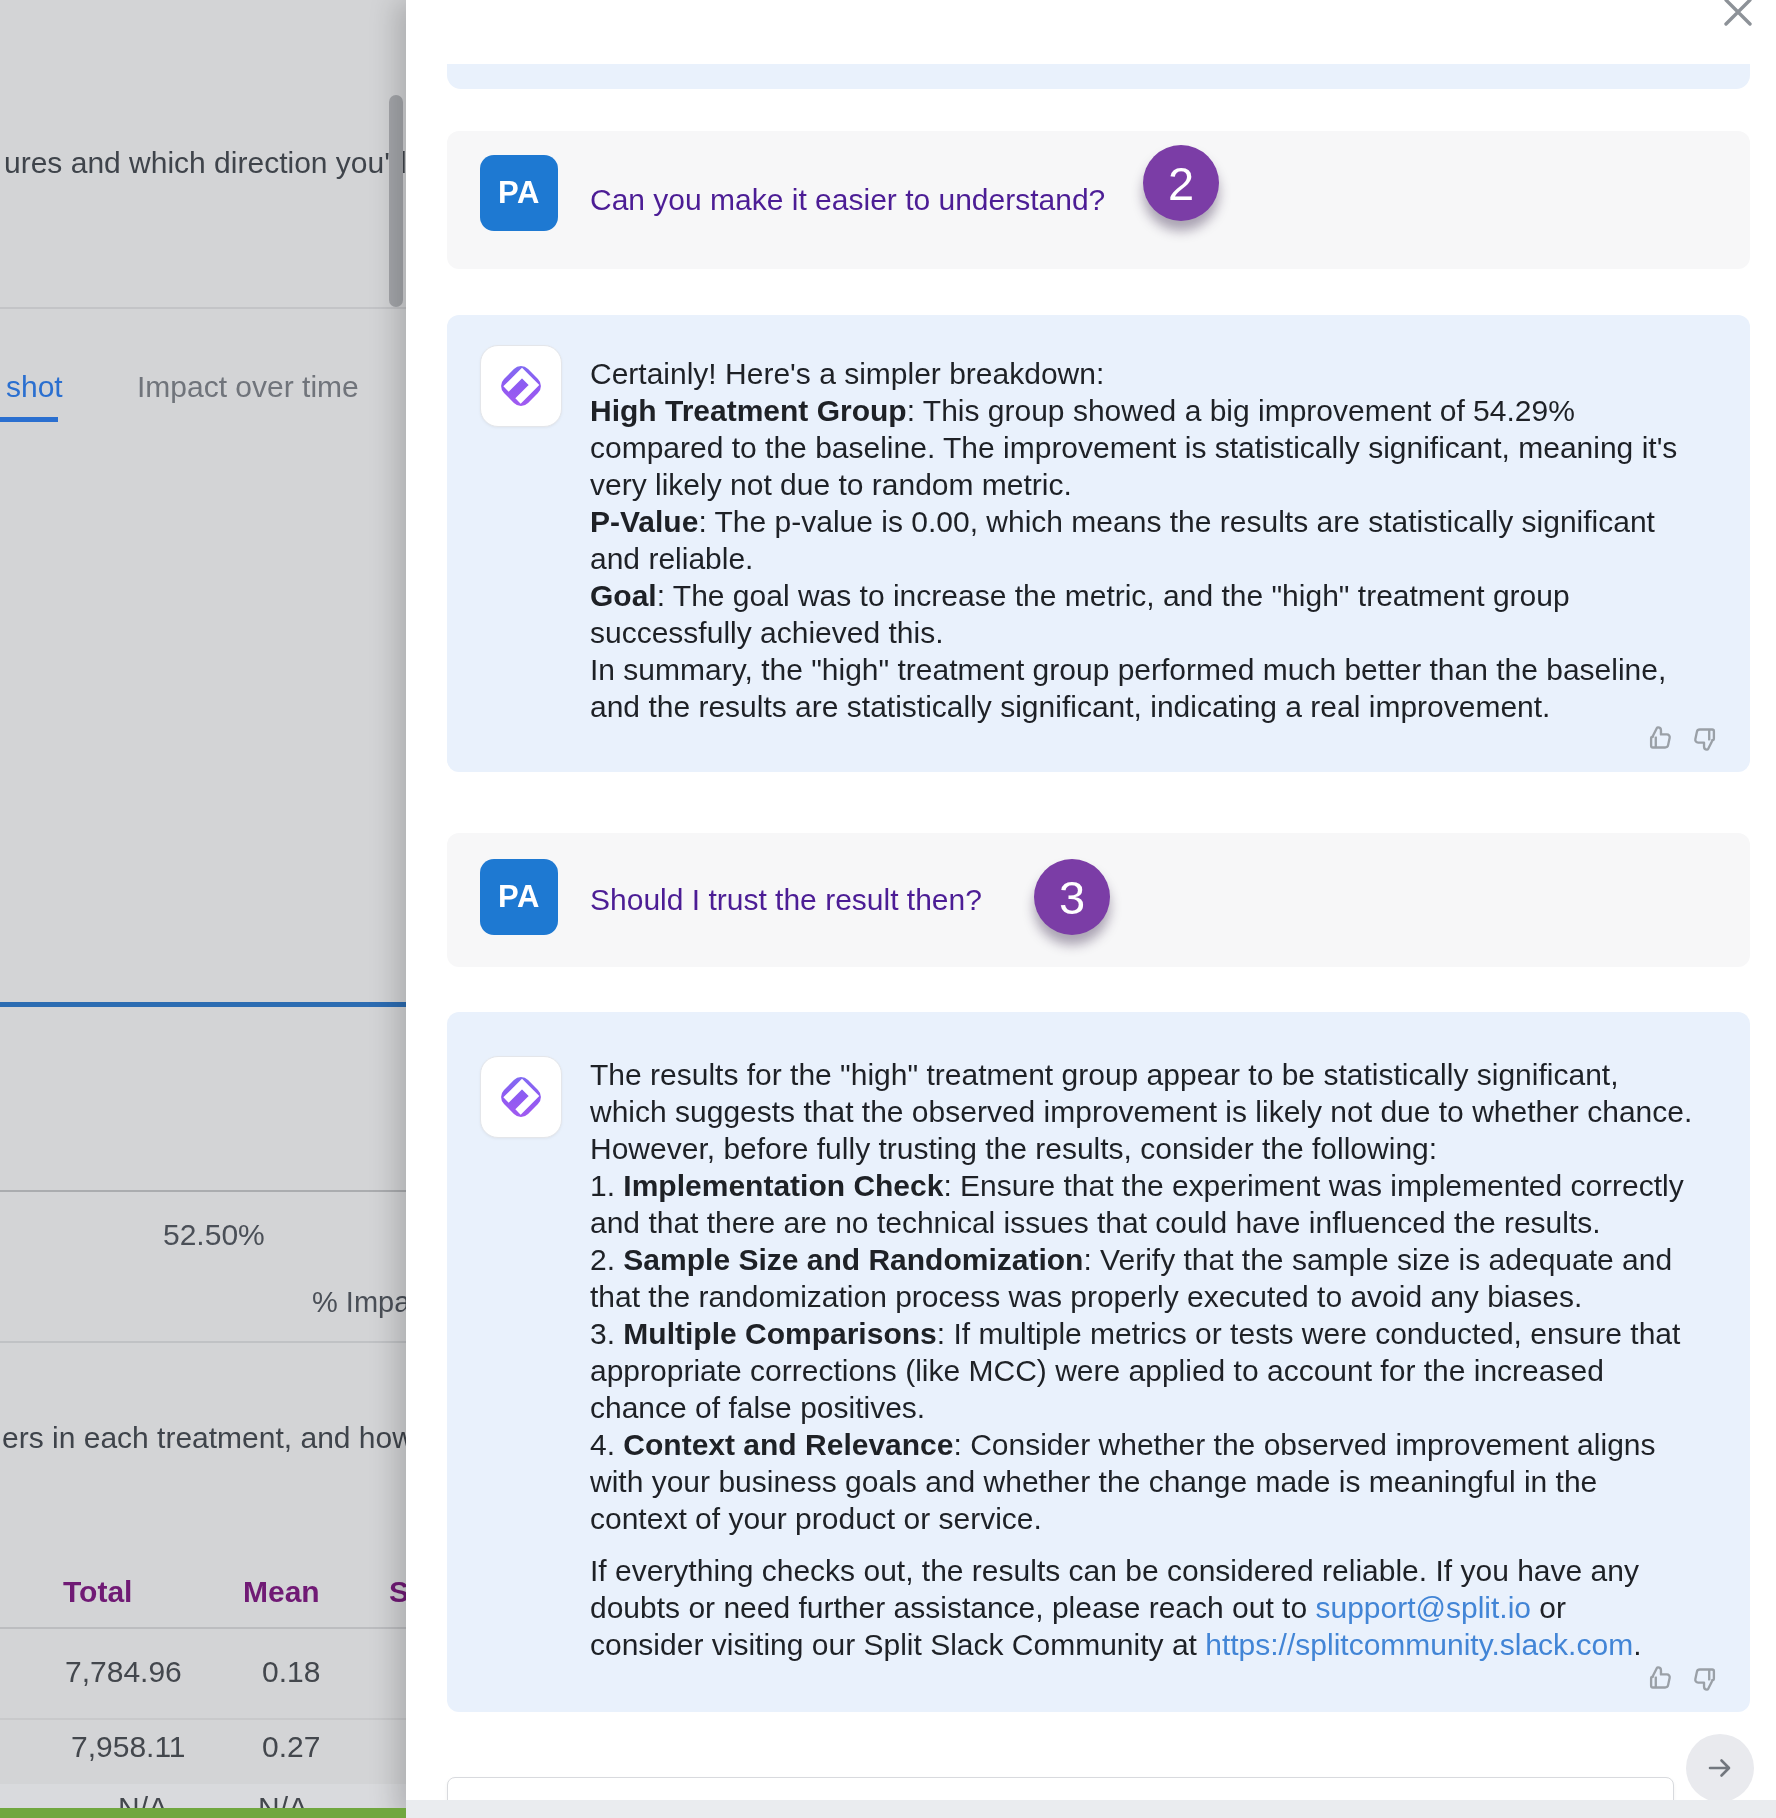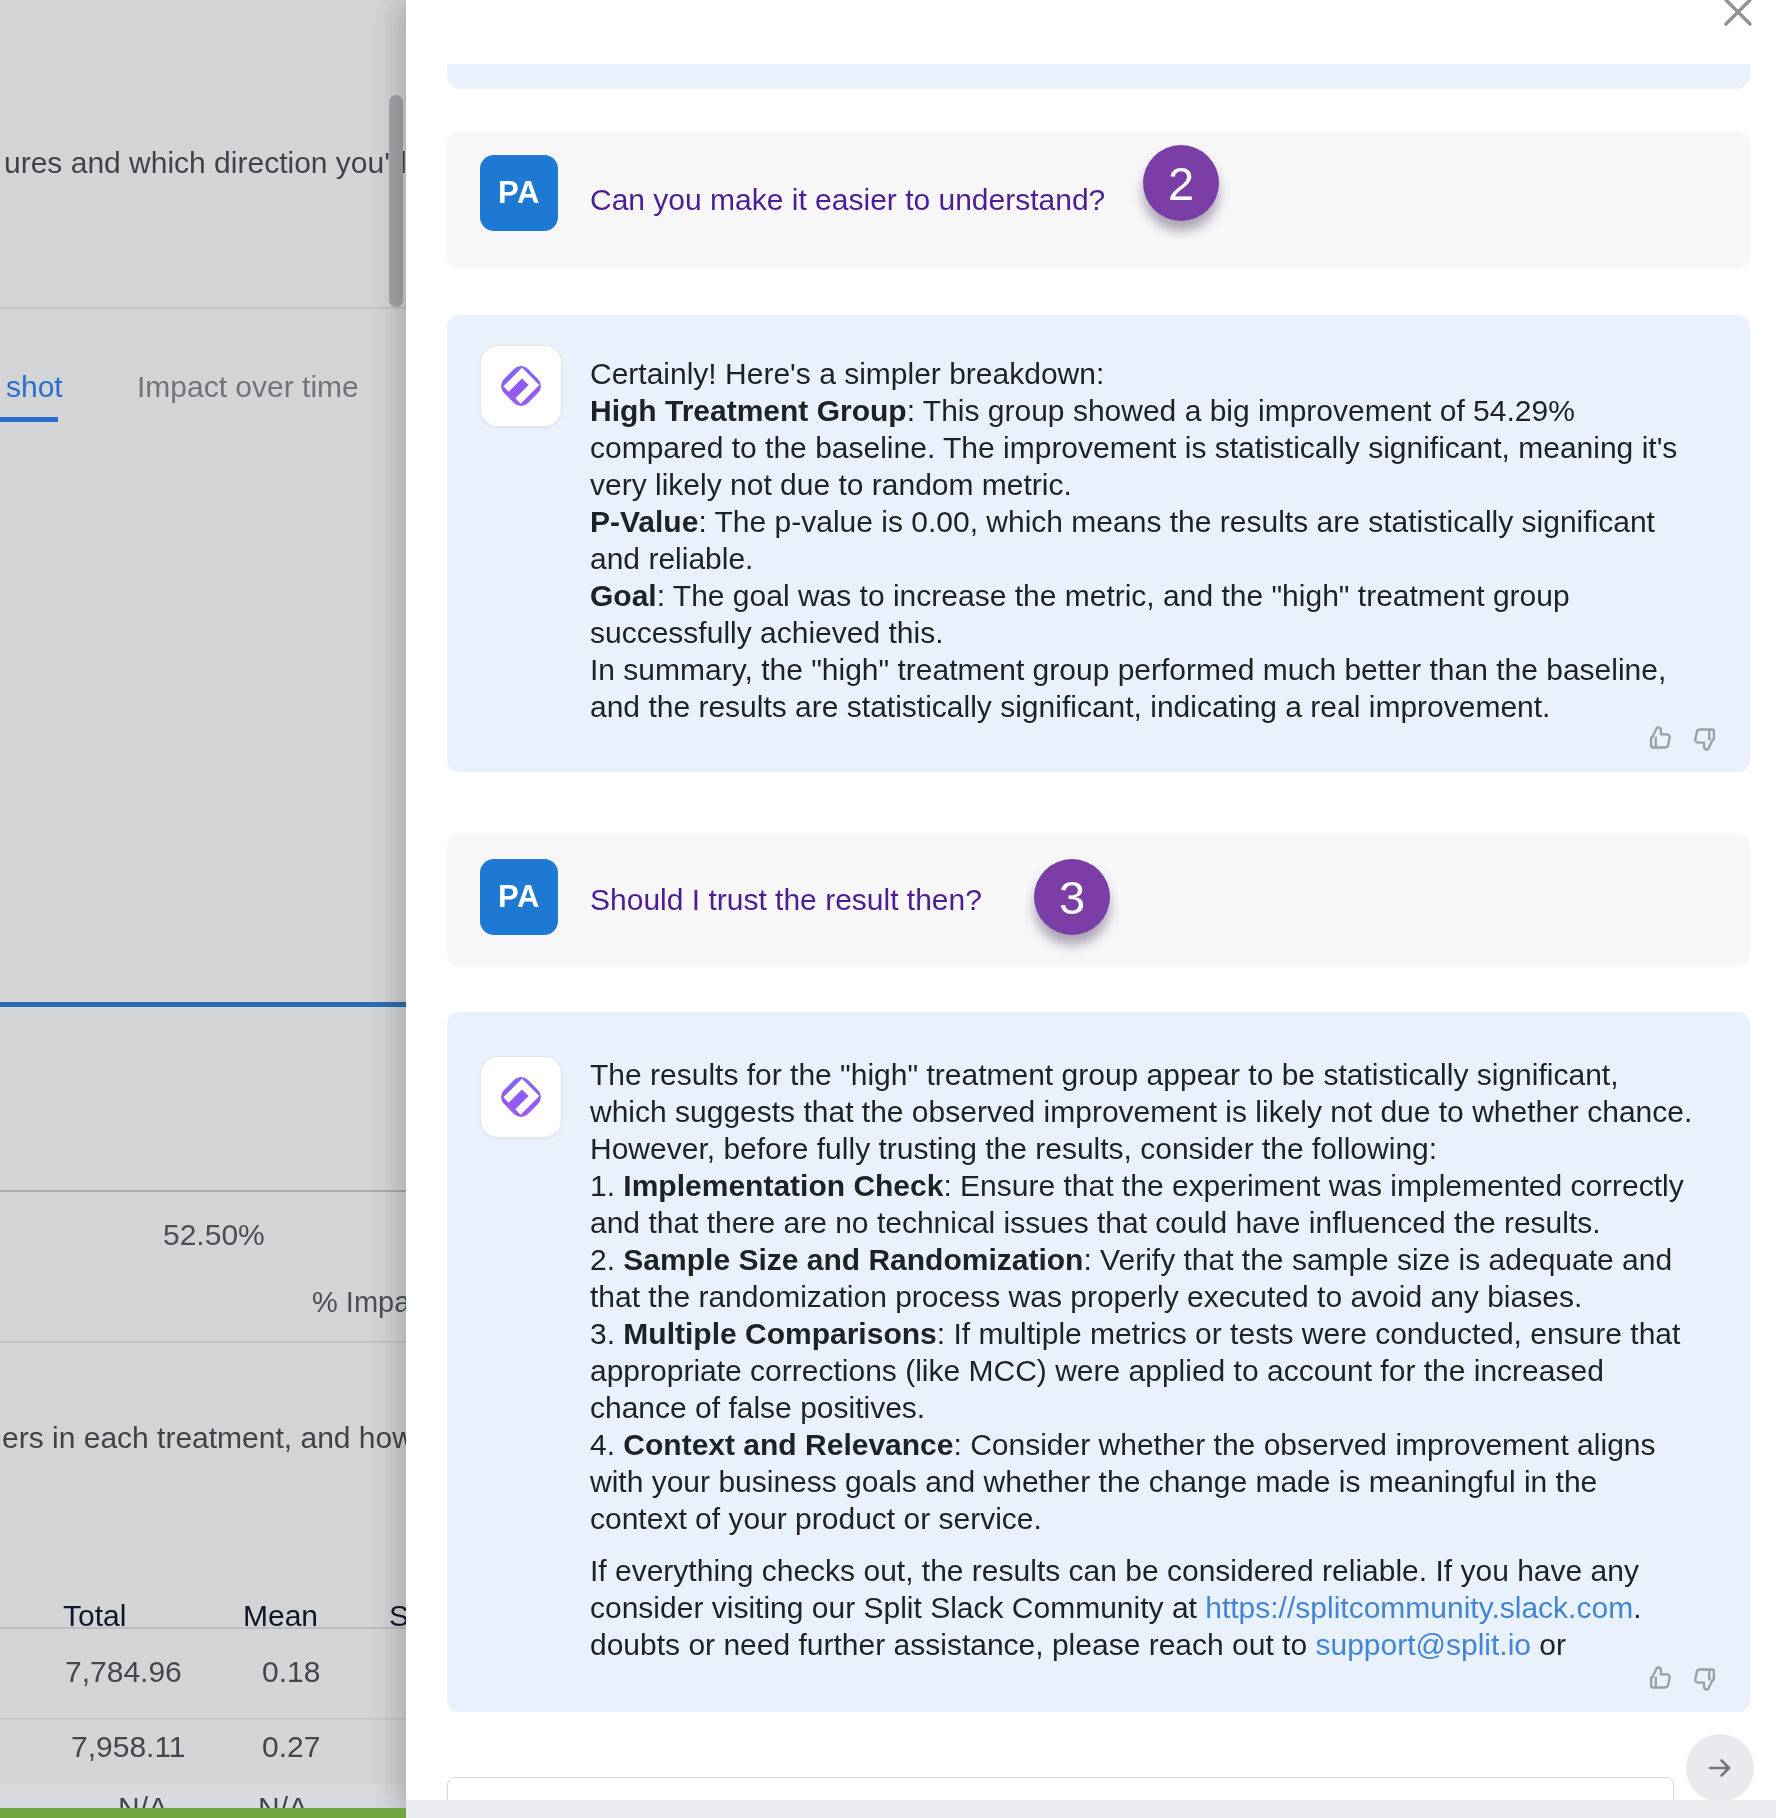--- a/index.html
+++ b/index.html
@@ -17,21 +17,21 @@
   .bg .div1{top:307px;height:2px;}
   .bg .tab-snap{left:6px;top:370px;color:#2a6fd0;}
   .bg .tab-underline{position:absolute;left:0;top:417px;width:58px;height:5px;background:#2a6fd0;}
   .bg .tab-impact{left:137px;top:370px;color:#70747b;}
   .bg .blue-line{top:1002px;height:5px;background:#2c6cb2;}
   .bg .div2{top:1190px;height:2px;background:#aaacaf;}
   .bg .val-pct{left:163px;top:1218px;color:#4a4f57;}
   .bg .axis-label{left:312px;top:1286px;color:#4a4f57;font-size:29px;}
   .bg .div3{top:1341px;height:2px;background:#c0c2c5;}
   .bg .frag-mid{left:2px;top:1421px;color:#3f444b;}
-  .bg .th{position:absolute;top:1575px;color:#0f172a;font-weight:400;font-size:30px;white-space:nowrap;margin-top:24px;}
+  .bg .th{position:absolute;top:1575px;color:#701a75;font-weight:700;font-size:30px;white-space:nowrap;}
   .bg .th-total{left:63px;}
   .bg .th-mean{left:243px;}
   .bg .th-st{left:389px;}
   .bg .div4{top:1627px;height:2px;background:#bcbdc0;}
   .bg .cell{position:absolute;color:#43474d;font-size:30px;white-space:nowrap;}
   .bg .r1{top:1655px;}
   .bg .div5{top:1718px;height:2px;background:#c8c9cb;}
   .bg .r2{top:1730px;}
   .bg .c-total1{left:65px;} .bg .c-mean1{left:262px;}
   .bg .c-total2{left:71px;} .bg .c-mean2{left:262px;}
@@ -230,22 +230,22 @@
           <div class="line"><span>that the randomization process was properly executed to avoid any biases.</span></div>
           <div class="line"><span>3. </span><span class="b">Multiple Comparisons</span><span>: If multiple metrics or tests were conducted, ensure that</span></div>
           <div class="line"><span>appropriate corrections (like MCC) were applied to account for the increased</span></div>
           <div class="line"><span>chance of false positives.</span></div>
           <div class="line"><span>4. </span><span class="b">Context and Relevance</span><span>: Consider whether the observed improvement aligns</span></div>
           <div class="line"><span>with your business goals and whether the change made is meaningful in the</span></div>
           <div class="line"><span>context of your product or service.</span></div>
         </div>
         <div class="para">
           <div class="line"><span>If everything checks out, the results can be considered reliable. If you have any</span></div>
+          <div class="line"><span>doubts or need further assistance, please reach out to </span><a href="#" class="link">support@split.io</a><span> or</span></div>
           <div class="line"><span>consider visiting our Split Slack Community at </span><a href="#" class="link">https://splitcommunity.slack.com</a><span>.</span></div>
-          <div class="line"><span>doubts or need further assistance, please reach out to </span><a href="#" class="link">support@split.io</a><span> or</span></div>
         </div>
       </div>
     <div class="feedback">
       <span>
 <svg width="33" height="33" viewBox="0 0 24 24">
             <path d="M6.9 10.7 10.1 4.4c.16-.32.48-.52.84-.52 1.17 0 2.12.95 2.12 2.12V9h4.33c1.3 0 2.27 1.2 2 2.47l-1.13 5.35c-.21 1.02-1.11 1.75-2.15 1.75H7.15c-.69 0-1.25-.56-1.25-1.25v-5.37c0-.69.56-1.25 1.25-1.25Z" fill="none" stroke="#9aa0a7" stroke-width="1.7" stroke-linejoin="round"></path>
             <path d="M9.3 10.6v7.9" fill="none" stroke="#9aa0a7" stroke-width="1.7"></path>
           </svg>
 </span>
       <span>

